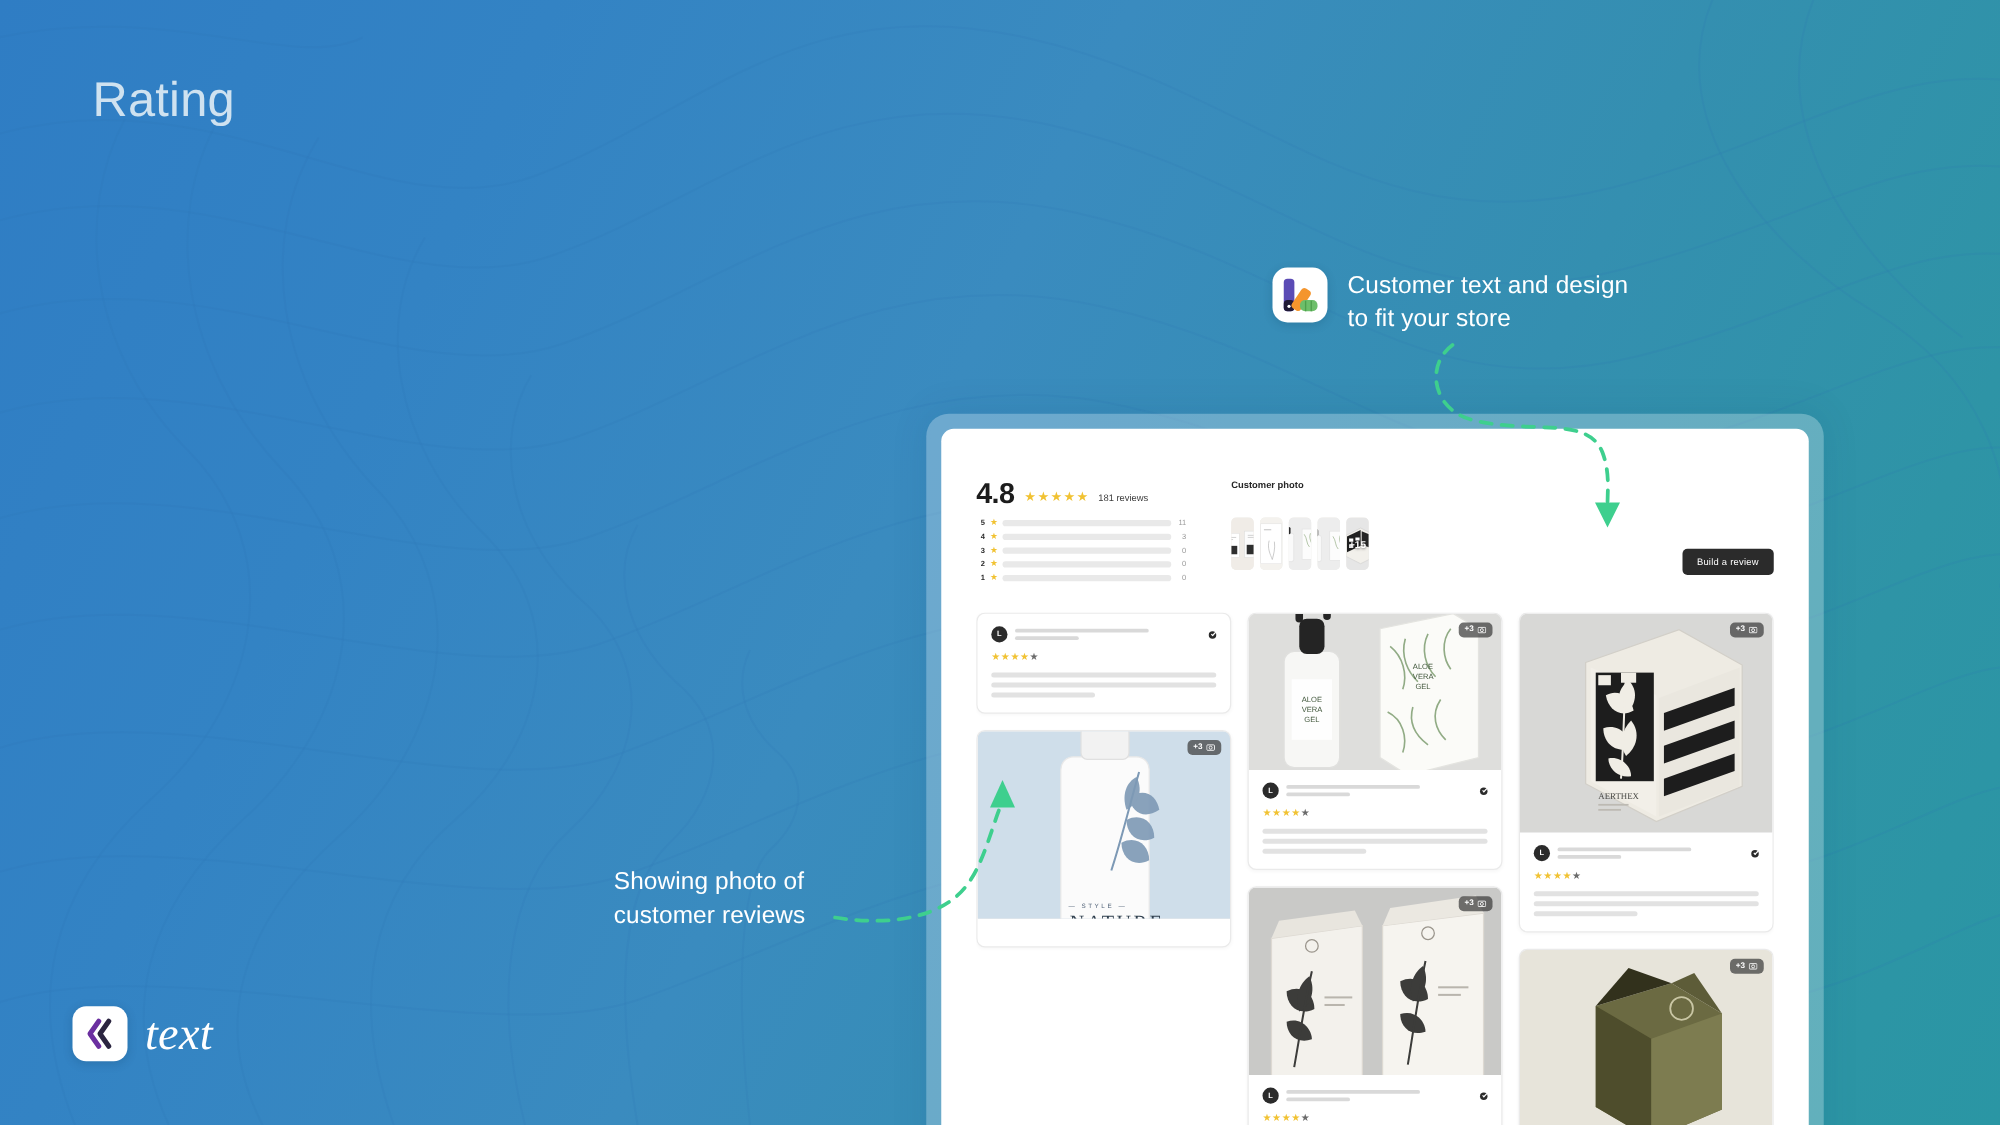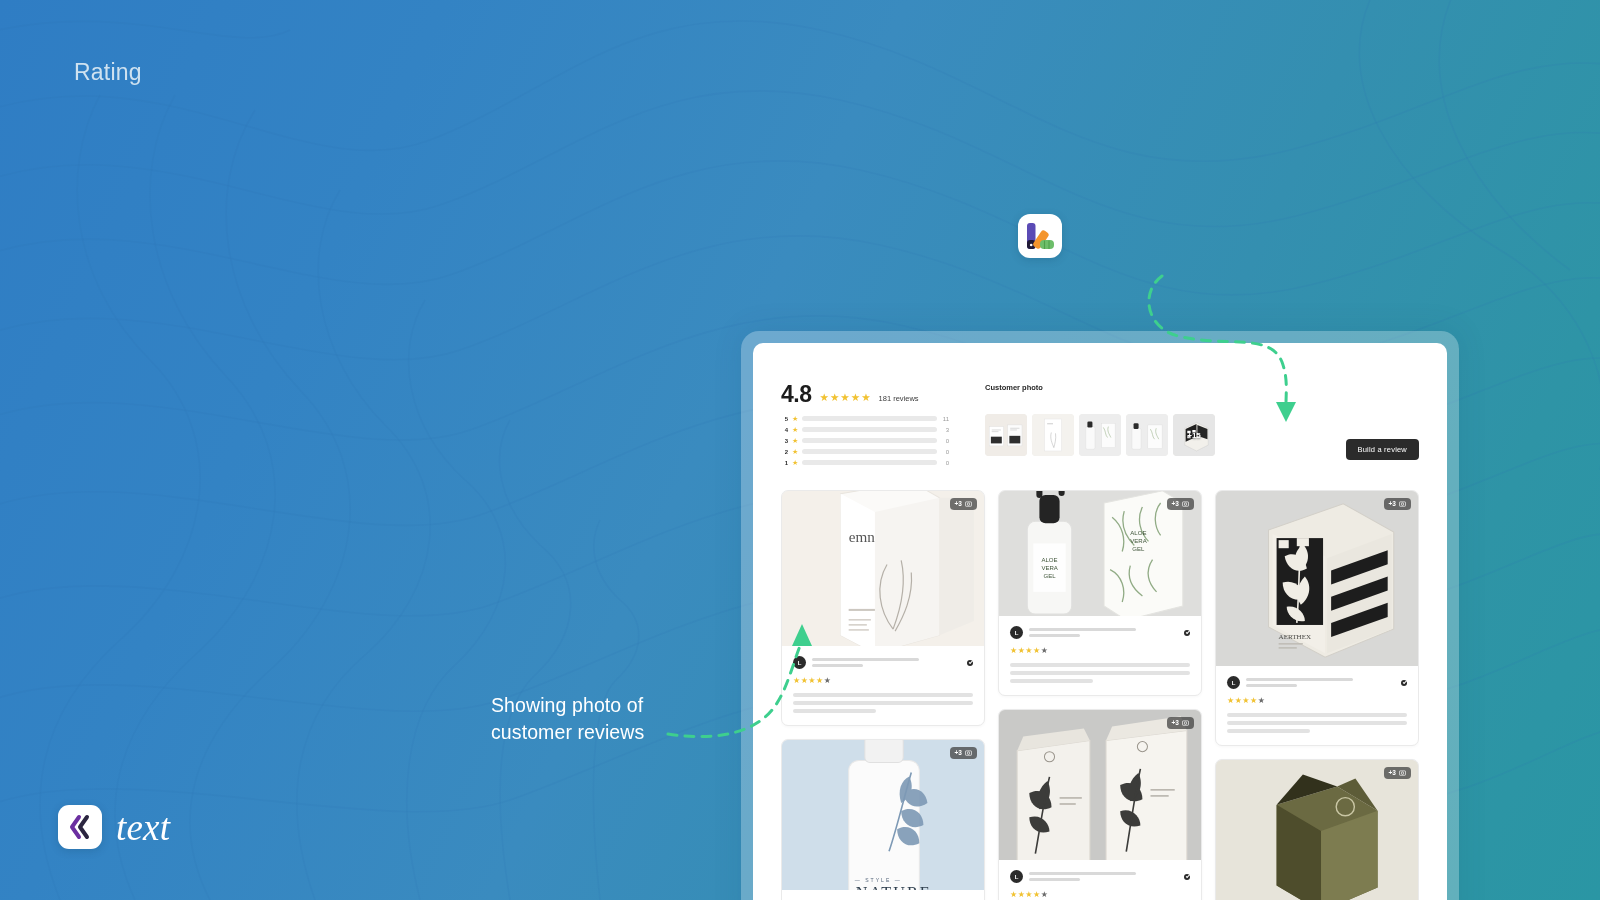--- a/index.html
+++ b/index.html
@@ -10,21 +10,21 @@
     background: linear-gradient(115deg, #2f7dc4 0%, #3383c4 22%, #3a8bbf 45%, #348fb0 68%, #2e94a6 86%, #2a96a4 100%);
   }
 
   
   .topo { position: absolute; inset: 0; z-index: 0; opacity: .5; }
   .topo svg { width: 100%; height: 100%; display: block; }
 
   
   .headline { position: absolute; left: 74px; top: 60px; z-index: 5; }
   .kicker {
-    font-size: 23px; color: #cfe2f0; letter-spacing: .2px;
+    font-size: 39px; color: #cfe2f0; letter-spacing: .2px;
     font-weight: 400; line-height: 1.1;
   }
   .title {
     font-family: "Liberation Serif", "DejaVu Serif", serif;
     font-size: 63px; font-weight: 700; color: #ffffff;
     margin-top: 12px; letter-spacing: -.5px; line-height: 1.06;
     text-shadow: 0 2px 10px rgba(18,60,100,.25);
   }
 
   
@@ -96,21 +96,21 @@
   .bar-star { font-size: 7px; color: #f1c232; line-height: 1; }
   .bar-track { flex: 1; height: 4.5px; border-radius: 3px; background: #e9e9e9; overflow: hidden; }
   .bar-fill { height: 100%; border-radius: 3px; background: #3a3a3a; }
   .bar-count { font-size: 6px; color: #9a9a9a; width: 8px; text-align: right; }
 
   
   .summary-right { flex: 1; }
   .cp-title { font-size: 7.5px; font-weight: 700; color: #262626; margin-bottom: 22px; }
   .cp-strip { display: flex; gap: 5px; }
   .cp-thumb {
-    width: 42px; height: 42px; border-radius: 4px; overflow: hidden;
+    width: 18px; height: 42px; border-radius: 4px; overflow: hidden;
     position: relative; background: #eceae6; flex: none;
   }
   .cp-thumb svg { width: 100%; height: 100%; display: block; }
   .cp-more {
     position: absolute; inset: 0; display: flex; align-items: center; justify-content: center;
     font-size: 8px; font-weight: 700; color: #fff; text-shadow: 0 1px 2px rgba(0,0,0,.5);
   }
 
   
   .write-review {
@@ -199,20 +199,22 @@
   <div class="palette-icon">
     <svg viewBox="0 0 44 44" width="44" height="44">
       <rect x="9" y="9" width="8.5" height="26" rx="3" fill="#5b4bb5"></rect>
       <rect x="9" y="26" width="8.5" height="9" rx="3" fill="#201a36"></rect>
       <circle cx="13.2" cy="31" r="1.3" fill="#fff"></circle>
       <rect x="19" y="16" width="8.5" height="19" rx="3" fill="#f4952d" transform="rotate(34 23 25)"></rect>
       <rect x="22" y="26" width="14" height="9" rx="4" fill="#6dbe6a"></rect>
       <path d="M26.5 26.5v8.5M31 26.5v8.5" stroke="#4ea04c" stroke-width="1.1"></path>
     </svg>
   </div>
+  <div class="callout-top-text">Customer text and design
+to fit your store</div>
 </div>
 
 <svg id="arrow-top" class="arrow-svg" width="200" height="180">
   <path d="M42,6 C20,22 26,58 58,66 C106,78 150,62 162,92 C168,108 166,122 166,134" fill="none" stroke="#3ecf8e" stroke-width="3" stroke-dasharray="9 8" stroke-linecap="round"></path>
   <path d="M156,132 L176,132 L166,152 Z" fill="#3ecf8e"></path>
 </svg>
 
 <div class="callout-left">Showing photo of
 customer reviews</div>
 
@@ -332,42 +334,20 @@
               </svg>
               <span class="cp-more">+15</span>
             </div>
           </div>
       </div>
     </div>
 
     <div class="grid" id="grid">
         <div class="col">
           <div class="rcard">
-            <div class="rmedia" style="height:155px">
-              <svg viewBox="0 0 200 200" preserveAspectRatio="xMidYMid slice">
-                <rect width="200" height="200" fill="#f4f0ea"></rect>
-                <path d="M58 26 L128 14 L156 30 L156 166 L92 184 L58 166 Z" fill="#fbfaf8" stroke="#e8e4de"></path>
-                <path d="M58 26 L92 44 L92 184 L58 166 Z" fill="#ffffff"></path>
-                <path d="M92 44 L156 30 L156 166 L92 184 Z" fill="#f6f4f1"></path>
-                <text x="66" y="74" font-family="Liberation Serif, serif" font-size="15" fill="#555">emn</text>
-                <path d="M104 96 C92 116 96 142 110 160 M118 92 C124 118 116 144 110 160 M128 104 C130 128 120 148 112 162" fill="none" stroke="#b5b0a8" stroke-width="1.2"></path>
-                <rect x="66" y="140" width="26" height="2" fill="#ccc7c0"></rect>
-                <rect x="66" y="150" width="22" height="1.6" fill="#d6d1cb"></rect>
-                <rect x="66" y="155" width="18" height="1.6" fill="#d6d1cb"></rect>
-                <rect x="66" y="160" width="20" height="1.6" fill="#d6d1cb"></rect>
-                <path d="M156 166 L190 152 L190 30 L156 30 Z" fill="#efece7"></path>
-              </svg>
-              <span class="badge">
-                <span>+3</span>
-                <svg class="ph-icon" viewBox="0 0 10 8">
-                  <rect x=".6" y="1" width="8.8" height="6.2" rx="1" fill="none" stroke="#fff" stroke-width="1"></rect>
-                  <circle cx="5" cy="4.2" r="1.7" fill="none" stroke="#fff" stroke-width="1"></circle>
-                </svg>
-              </span>
-            </div>
             <div class="rbody">
               <div class="ruser">
                 <span class="avatar">L</span>
                 <span class="uinfo">
                   <span class="ph" style="width:72%"></span>
                   <span class="ph" style="width:34%"></span>
                 </span>
                 <span class="verified"></span>
               </div>
               <div class="rstars">

